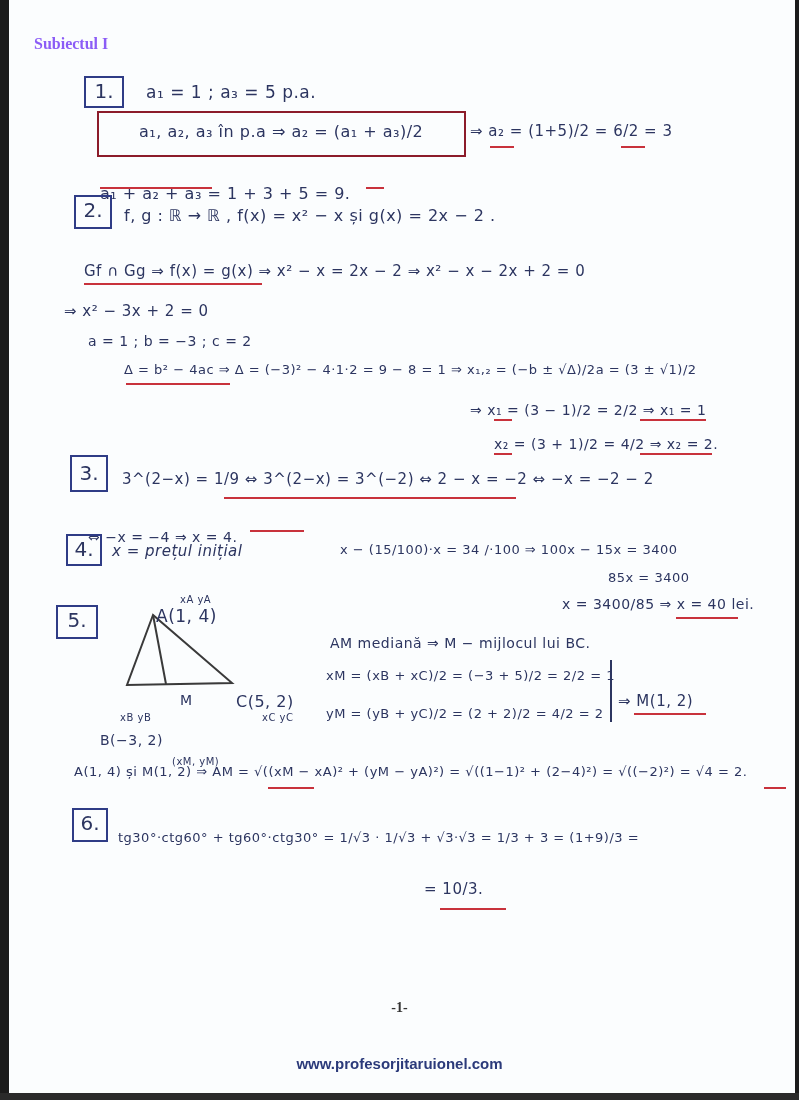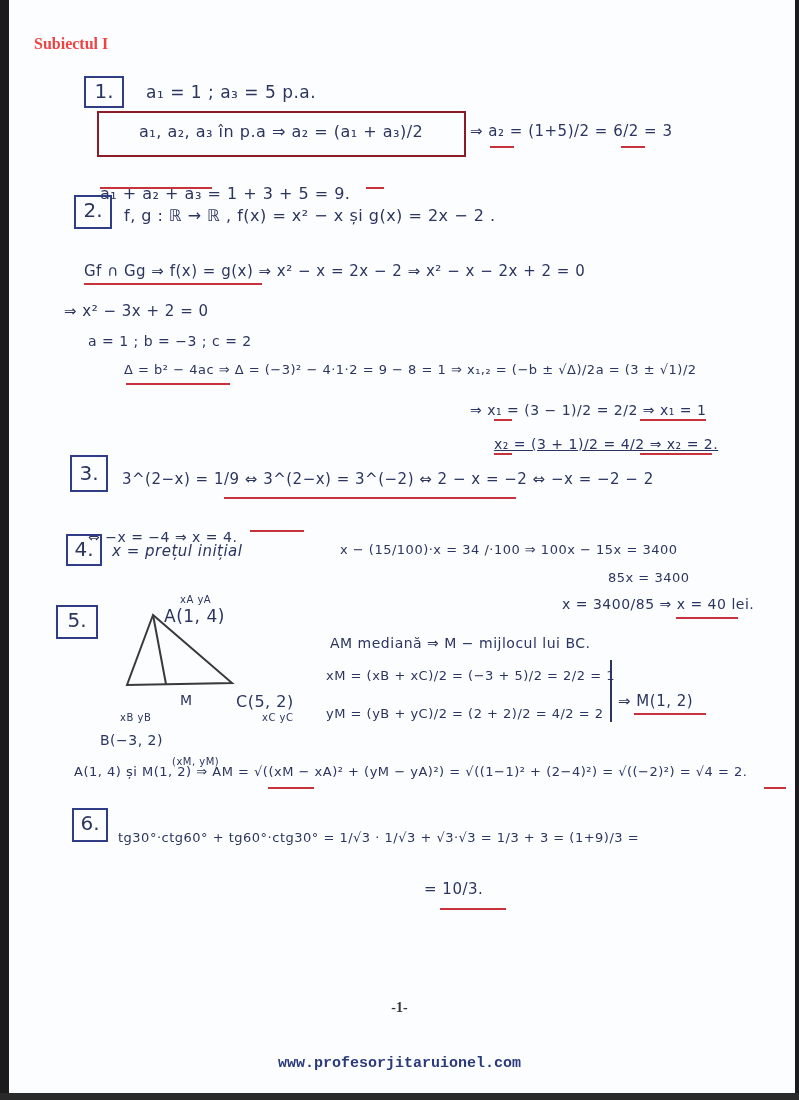--- a/index.html
+++ b/index.html
@@ -8,42 +8,42 @@
     background:#1b1b1b;
     font-family:"DejaVu Sans", sans-serif;
   }
   .page {
     position:absolute; left:9px; top:0; width:786px; height:1093px;
     background:#fbfdfe;
   }
   .scan-edge-bottom { position:absolute; left:0; top:1093px; width:799px; height:7px; background:#2a2a2a; }
   .title {
     position:absolute; left:34px; top:35px;
-    font-family:"Liberation Serif", serif; font-weight:bold; font-size:16px; color:#ef4444;
+    font-family:"Liberation Serif", serif; font-weight:bold; font-size:16px; color:#8b5cf6;
   }
   .hw {
     position:absolute; white-space:nowrap;
     font-family:"DejaVu Sans", sans-serif; font-size:15px; color:#2c3560;
     letter-spacing:0.5px;
   }
   .num-box {
     position:absolute; border:2px solid #2f3c86; color:#2c3560;
     font-size:20px; text-align:center; line-height:27px;
     font-family:"DejaVu Sans", sans-serif;
   }
   .hl-box { position:absolute; border:2px solid #8c1c2a; }
   .ul { position:absolute; height:2px; background:#c8323c; }
   .small { font-size:10px; }
   .footer-page {
     position:absolute; left:0; width:799px; top:1000px; text-align:center;
     font-family:"Liberation Serif", serif; font-weight:bold; font-size:14px; color:#333;
   }
   .footer-url {
     position:absolute; left:0; width:799px; top:1055px; text-align:center;
-    font-family:Liberation Mono, monospace; font-weight:bold; font-size:15px; color:#2b3a7a;
+    font-family:Liberation Sans, sans-serif; font-weight:bold; font-size:15px; color:#2b3a7a;
   }
   svg.tri { position:absolute; left:120px; top:610px; }
 </style>
 </head>
 <body>
 
 <div class="page"></div>
 <div class="scan-edge-bottom"></div>
 
 <div class="title">Subiectul I</div>
@@ -63,21 +63,21 @@
 <div class="hw" style="left:124px;top:206px;font-size:16px;">f, g : ℝ → ℝ ,  f(x) = x² − x  și  g(x) = 2x − 2 .</div>
 <div class="hw" style="left:84px;top:262px;font-size:15px;">Gf ∩ Gg ⇒ f(x) = g(x)  ⇒  x² − x = 2x − 2 ⇒ x² − x − 2x + 2 = 0</div>
 <div class="ul" style="left:84px;top:283px;width:178px;"></div>
 <div class="hw" style="left:64px;top:302px;">⇒ x² − 3x + 2 = 0</div>
 <div class="hw" style="left:88px;top:333px;font-size:14px;">a = 1 ; b = −3 ; c = 2</div>
 <div class="hw" style="left:124px;top:362px;font-size:13px;">Δ = b² − 4ac ⇒ Δ = (−3)² − 4·1·2 = 9 − 8 = 1 ⇒ x₁,₂ = (−b ± √Δ)/2a = (3 ± √1)/2</div>
 <div class="ul" style="left:126px;top:383px;width:104px;"></div>
 <div class="hw" style="left:470px;top:402px;font-size:14px;">⇒ x₁ = (3 − 1)/2 = 2/2 ⇒ x₁ = 1</div>
 <div class="ul" style="left:494px;top:419px;width:18px;"></div>
 <div class="ul" style="left:640px;top:419px;width:66px;"></div>
-<div class="hw" style="left:494px;top:436px;font-size:14px;text-decoration:underline;">x₂ = (3 + 1)/2 = 4/2 ⇒ x₂ = 2.</div>
+<div class="hw" style="left:494px;top:436px;font-size:14px;">x₂ = (3 + 1)/2 = 4/2 ⇒ x₂ = 2.</div>
 <div class="ul" style="left:494px;top:453px;width:18px;"></div>
 <div class="ul" style="left:640px;top:453px;width:72px;"></div>
 
 <div class="num-box" style="left:70px;top:455px;width:34px;height:33px;line-height:33px;">3.</div>
 <div class="hw" style="left:122px;top:470px;font-size:15px;">3^(2−x) = 1/9 ⇔ 3^(2−x) = 3^(−2) ⇔ 2 − x = −2 ⇔ −x = −2 − 2</div>
 <div class="ul" style="left:224px;top:497px;width:292px;"></div>
 <div class="hw" style="left:88px;top:529px;font-size:14px;">⇔ −x = −4 ⇒ x = 4.</div>
 <div class="ul" style="left:250px;top:530px;width:54px;"></div>
 
 <div class="num-box" style="left:66px;top:534px;width:32px;height:28px;">4.</div>
@@ -85,21 +85,21 @@
 <div class="hw" style="left:340px;top:542px;font-size:13px;">x − (15/100)·x = 34 /·100 ⇒ 100x − 15x = 3400</div>
 <div class="hw" style="left:608px;top:570px;font-size:13px;">85x = 3400</div>
 <div class="hw" style="left:562px;top:596px;font-size:14px;">x = 3400/85 ⇒ x = 40 lei.</div>
 <div class="ul" style="left:676px;top:617px;width:62px;"></div>
 
 <div class="num-box" style="left:56px;top:605px;width:38px;height:30px;">5.</div>
 <svg class="tri" width="130" height="80">
   <polygon points="33,5 7,75 112,73" fill="none" stroke="#3a3a3a" stroke-width="2"></polygon>
   <line x1="33" y1="5" x2="46" y2="74" stroke="#3a3a3a" stroke-width="2"></line>
 </svg>
-<div class="hw" style="left:156px;top:606px;font-size:17px;margin-left:8px;">A(1, 4)</div>
+<div class="hw" style="left:156px;top:606px;font-size:17px;">A(1, 4)</div>
 <div class="hw small" style="left:180px;top:594px;">xA yA</div>
 <div class="hw" style="left:100px;top:692px;font-size:14px;margin-top:40px;">B(−3, 2)</div>
 <div class="hw small" style="left:120px;top:712px;">xB yB</div>
 <div class="hw" style="left:180px;top:692px;font-size:14px;">M</div>
 <div class="hw small" style="left:172px;top:712px;margin-top:44px;">(xM, yM)</div>
 <div class="hw" style="left:236px;top:692px;font-size:16px;">C(5, 2)</div>
 <div class="hw small" style="left:262px;top:712px;">xC yC</div>
 <div class="hw" style="left:330px;top:635px;font-size:14px;">AM mediană ⇒ M − mijlocul lui BC.</div>
 <div class="hw" style="left:326px;top:668px;font-size:13px;">xM = (xB + xC)/2 = (−3 + 5)/2 = 2/2 = 1</div>
 <div class="hw" style="left:326px;top:706px;font-size:13px;">yM = (yB + yC)/2 = (2 + 2)/2 = 4/2 = 2</div>

